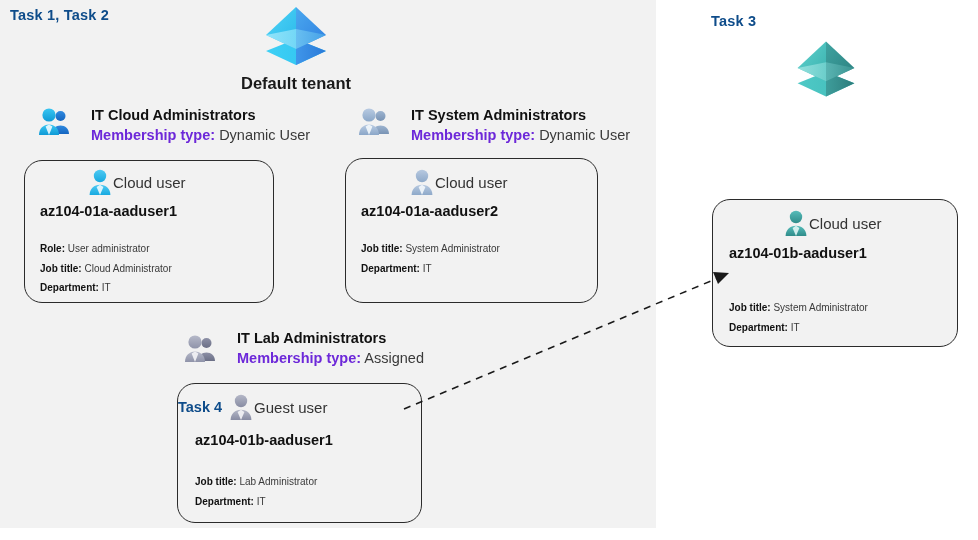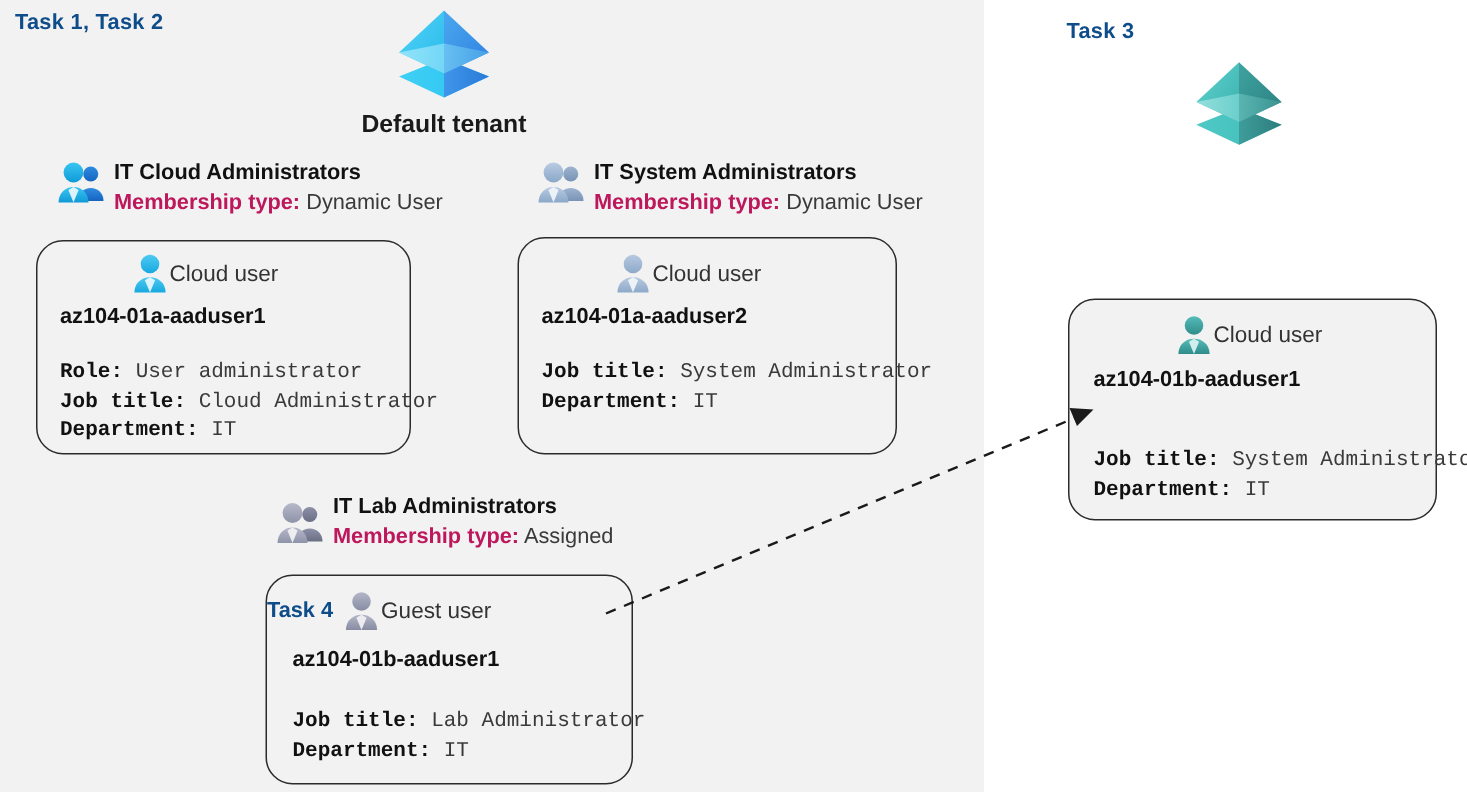--- a/index.html
+++ b/index.html
@@ -39,37 +39,37 @@
     text-align: center;
     white-space: nowrap;
     line-height: 24px;
   }
 
   
   .group {
     position: absolute;
     display: flex;
     align-items: flex-start;
-    gap: 6px;
+    gap: 21px;
   }
   .group-icon { flex: 0 0 auto; margin-top: 2px; }
   .group-icon svg { display: block; }
   .group-text { line-height: 20px; white-space: nowrap; }
   .group-name {
     font-weight: bold;
     font-size: 14.5px;
     color: #111;
     display: block;
   }
   .group-meta {
     font-size: 14.5px;
     color: #3a3a3a;
     display: block;
   }
-  .group-meta b { color: #be185d; font-weight: bold; }
+  .group-meta b { color: #6d28d9; font-weight: bold; }
 
   
   .card {
     position: absolute;
     border: 1.4px solid #2b2b2b;
     border-radius: 18px;
     background: #f2f2f2;
     box-sizing: border-box;
   }
   .card-head {
@@ -92,25 +92,24 @@
   }
   .card-username {
     position: absolute;
     font-weight: bold;
     font-size: 14.5px;
     color: #111;
     white-space: nowrap;
   }
   .card-props {
     position: absolute;
-    font-size: 14px;
+    font-size: 10px;
     line-height: 19.5px;
     color: #3a3a3a;
     white-space: nowrap;
-    font-family: Liberation Mono, monospace;
   }
   .card-props div b { color: #111; font-weight: bold; }
 
   
   #connector { position: absolute; left: 0; top: 0; width: 978px; height: 540px; pointer-events: none; }
 </style>
 </head>
 <body>
 
 <div class="panel" id="left-panel"></div>

